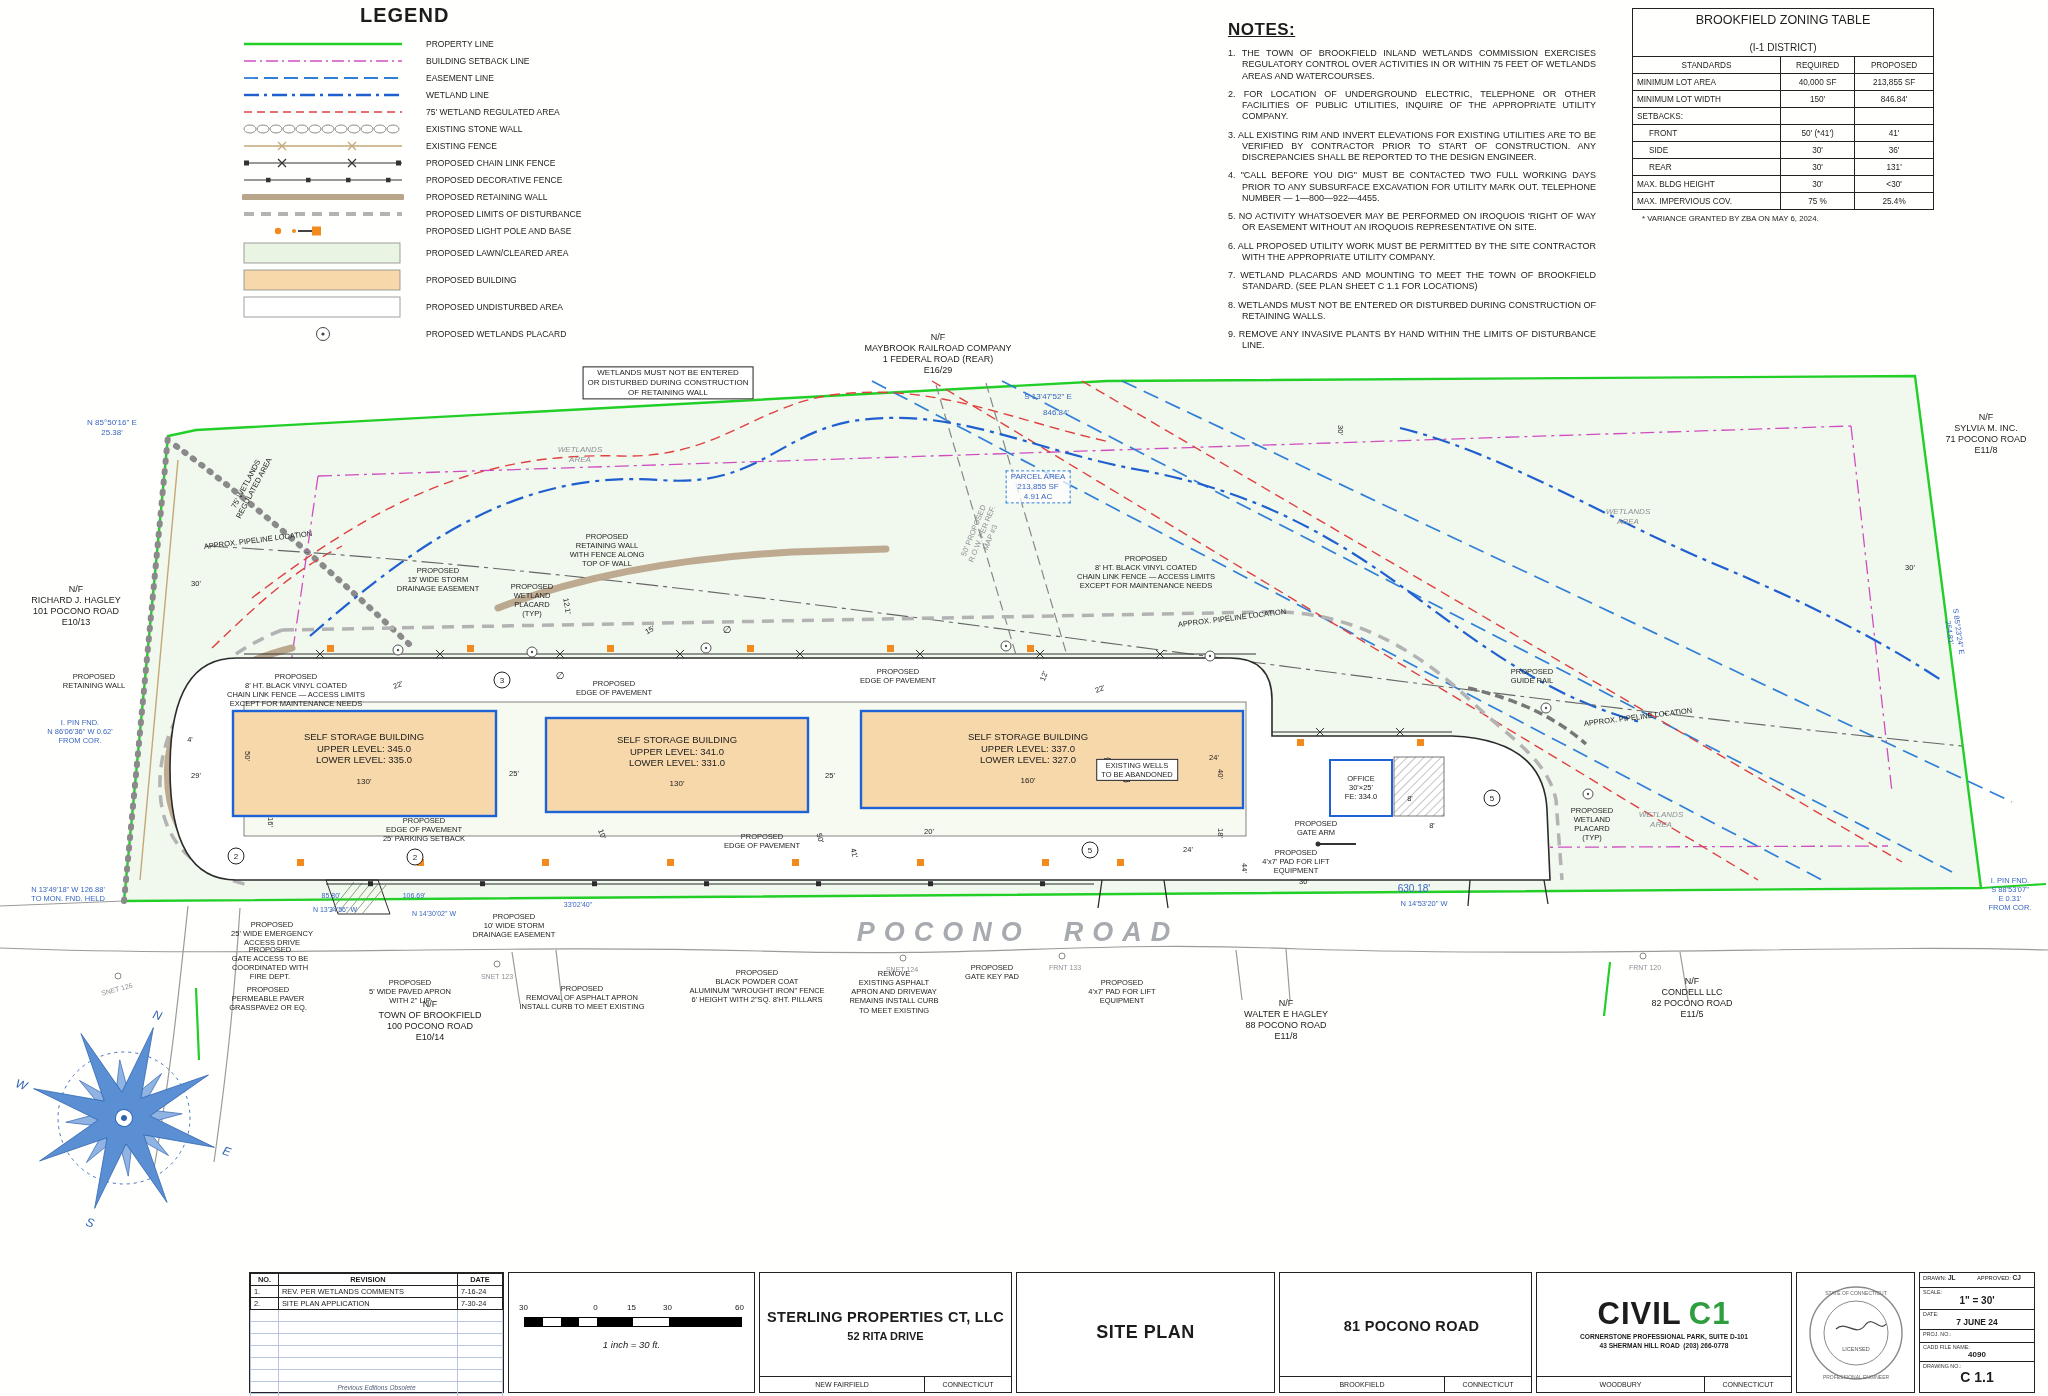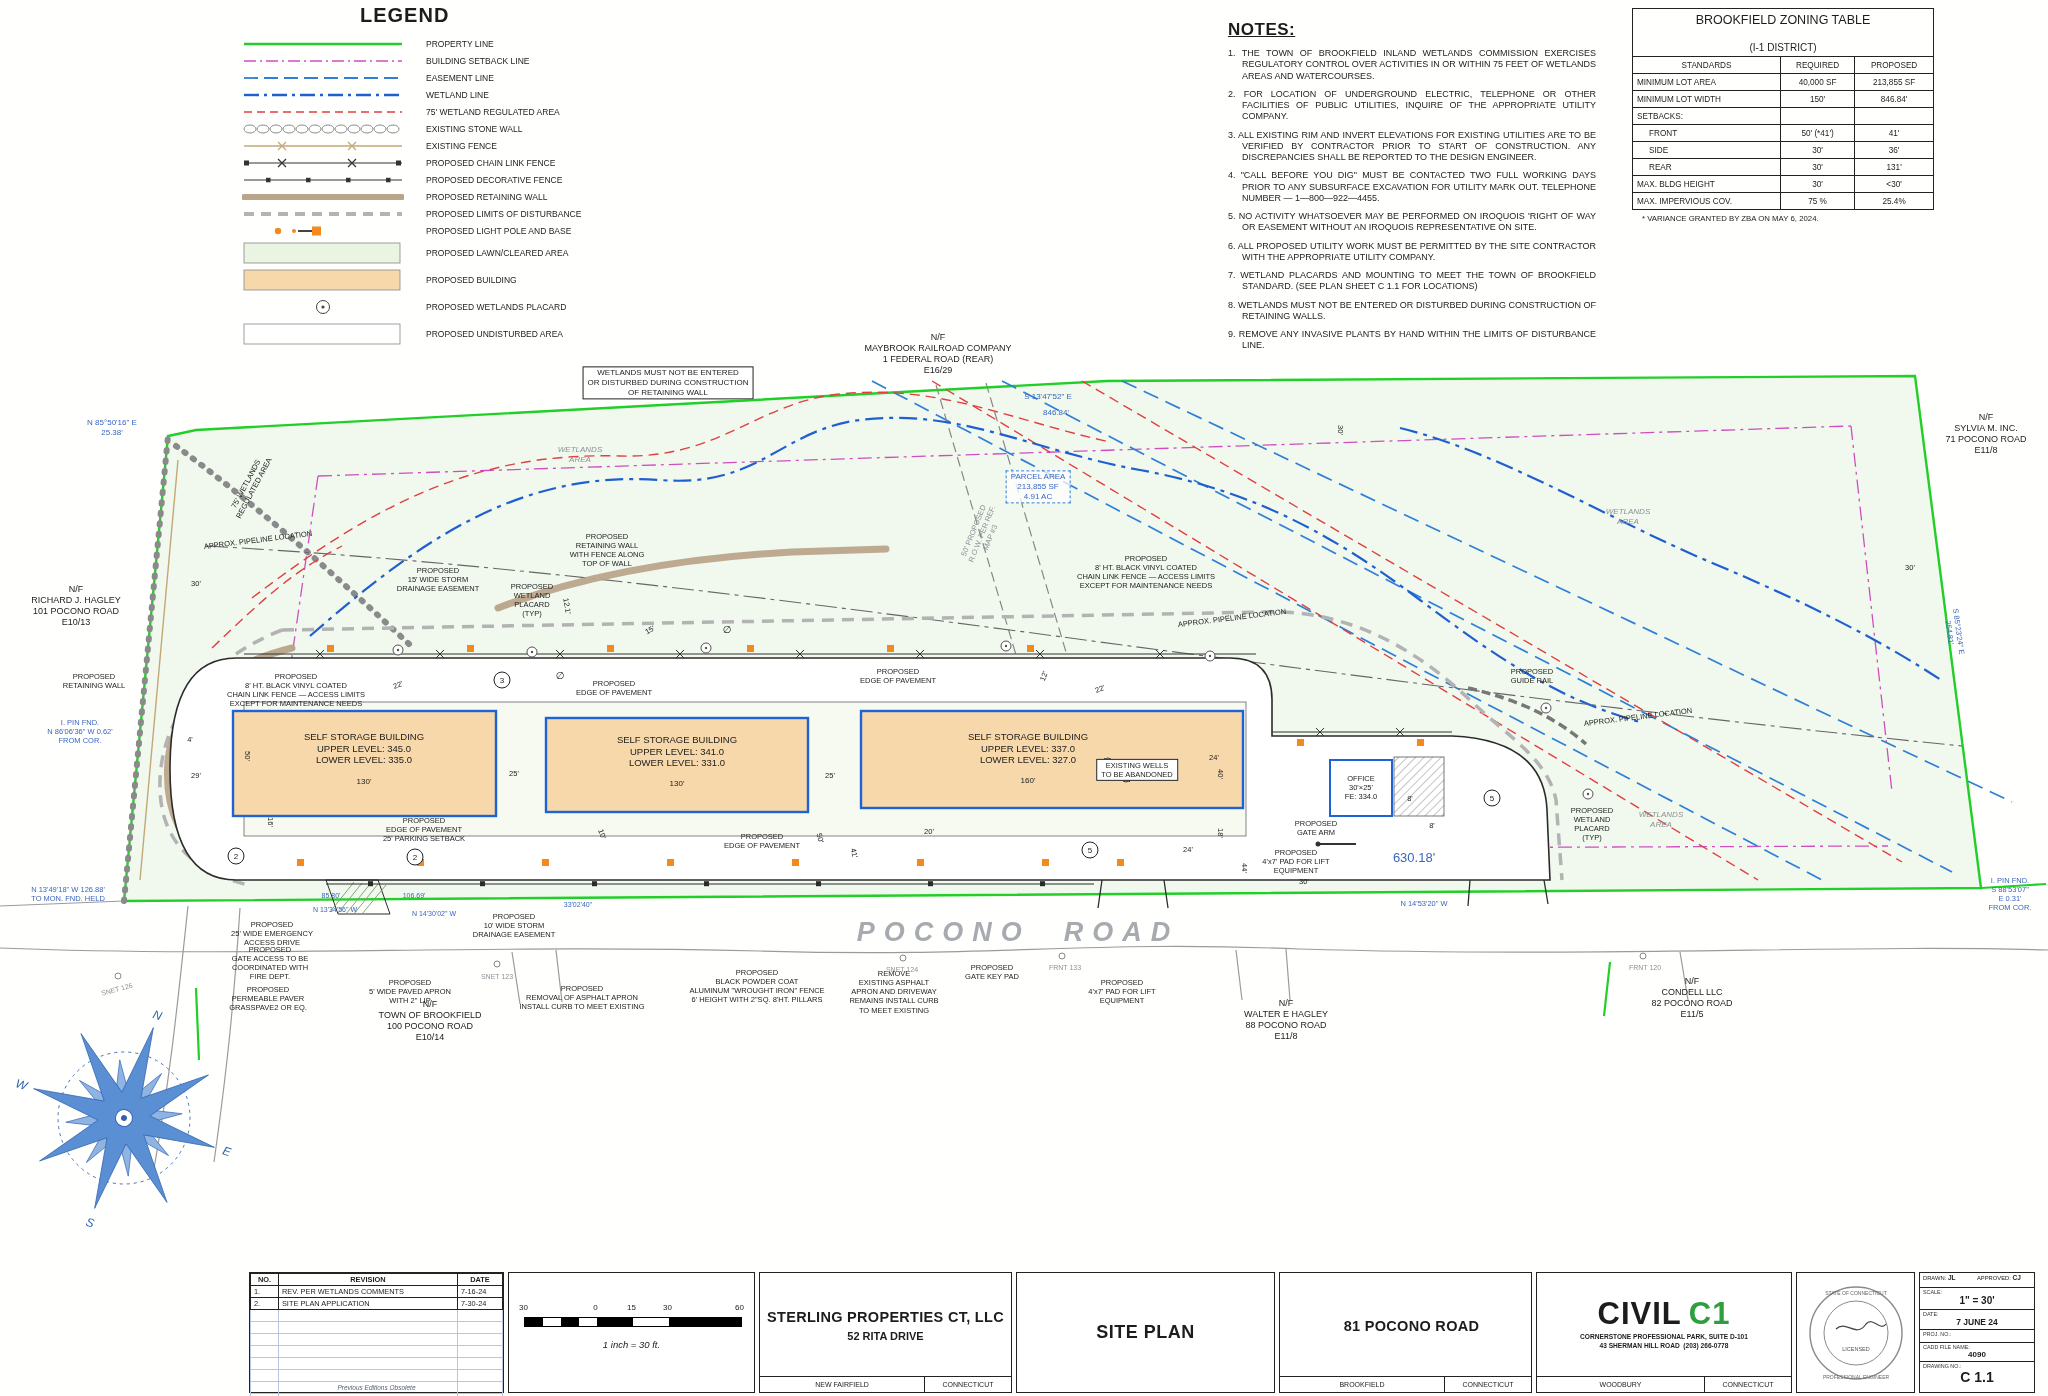--- a/index.html
+++ b/index.html
@@ -387,21 +387,21 @@
 4'x7' PAD FOR LIFT
 EQUIPMENT</div>
       <div class="lbl" style="left: 1286px; top: 1020px; font-size: 9px; transform: translate(-50%, -50%);">N/F
 WALTER E HAGLEY
 88 POCONO ROAD
 E11/8</div>
       <div class="lbl" style="left: 1692px; top: 998px; font-size: 9px; transform: translate(-50%, -50%);">N/F
 CONDELL LLC
 82 POCONO ROAD
 E11/5</div>
-      <div class="lbl" style="left: 1414px; top: 858px; font-size: 13px; color: rgb(58, 102, 192); transform: translate(-50%, -50%);">630.18'</div>
+      <div class="lbl" style="left: 1414px; top: 889px; font-size: 10px; color: rgb(58, 102, 192); transform: translate(-50%, -50%);">630.18'</div>
       <div class="lbl" style="left: 1424px; top: 904px; font-size: 7.5px; color: rgb(58, 102, 192); transform: translate(-50%, -50%);">N 14'53'20" W</div>
       <div class="lbl" style="left: 414px; top: 896px; font-size: 7px; color: rgb(58, 102, 192); transform: translate(-50%, -50%);">106.69'</div>
       <div class="lbl" style="left: 434px; top: 914px; font-size: 7px; color: rgb(58, 102, 192); transform: translate(-50%, -50%);">N 14'30'02" W</div>
       <div class="lbl" style="left: 331px; top: 896px; font-size: 7px; color: rgb(58, 102, 192); transform: translate(-50%, -50%);">85.80'</div>
       <div class="lbl" style="left: 335px; top: 910px; font-size: 7px; color: rgb(58, 102, 192); transform: translate(-50%, -50%);">N 13'34'56" W</div>
       <div class="lbl" style="left: 578px; top: 905px; font-size: 7px; color: rgb(58, 102, 192); transform: translate(-50%, -50%);">33'02'40"</div>
       <div class="lbl" style="left: 117px; top: 990px; font-size: 7px; color: rgb(142, 145, 150); transform: translate(-50%, -50%) rotate(-15deg);">SNET 126</div>
       <div class="lbl" style="left: 497px; top: 977px; font-size: 7px; color: rgb(142, 145, 150); transform: translate(-50%, -50%);">SNET 123</div>
       <div class="lbl" style="left: 902px; top: 970px; font-size: 7px; color: rgb(142, 145, 150); transform: translate(-50%, -50%);">SNET 124</div>
       <div class="lbl" style="left: 1065px; top: 968px; font-size: 7px; color: rgb(142, 145, 150); transform: translate(-50%, -50%);">FRNT 133</div>
@@ -594,34 +594,34 @@
         <div class="lg-row area">
           <span class="lg-sw">
             <svg width="162" height="24">
               <rect x="2" y="2" width="156" height="20" fill="#f7d8ab" stroke="#888" stroke-width="0.8"></rect>
             </svg>
           </span>
           <span class="lg-lb">PROPOSED BUILDING</span>
         </div>
         <div class="lg-row area">
           <span class="lg-sw">
+            <svg width="162" height="24">
+              <rect x="2" y="2" width="156" height="20" fill="#fff" stroke="#888" stroke-width="0.8"></rect>
+            </svg>
+          </span>
+          <span class="lg-lb">PROPOSED UNDISTURBED AREA</span>
+        </div>
+        <div class="lg-row area">
+          <span class="lg-sw">
             <svg width="162" height="20">
               <circle cx="81" cy="10" r="6.5" fill="#fff" stroke="#444"></circle>
               <circle cx="81" cy="10" r="1.6" fill="#444"></circle>
             </svg>
           </span>
           <span class="lg-lb">PROPOSED WETLANDS PLACARD</span>
-        </div>
-        <div class="lg-row area">
-          <span class="lg-sw">
-            <svg width="162" height="24">
-              <rect x="2" y="2" width="156" height="20" fill="#fff" stroke="#888" stroke-width="0.8"></rect>
-            </svg>
-          </span>
-          <span class="lg-lb">PROPOSED UNDISTURBED AREA</span>
         </div>
       </div>
   </div>
 
   <div id="notes">
     <h2>NOTES:</h2>
     <div id="notes-list">
         <div class="note">1. THE TOWN OF BROOKFIELD INLAND WETLANDS COMMISSION EXERCISES REGULATORY CONTROL OVER ACTIVITIES IN OR WITHIN 75 FEET OF WETLANDS AREAS AND WATERCOURSES.</div>
         <div class="note">2. FOR LOCATION OF UNDERGROUND ELECTRIC, TELEPHONE OR OTHER FACILITIES OF PUBLIC UTIL­ITIES, INQUIRE OF THE APPROPRIATE UTILITY COMPANY.</div>
         <div class="note">3. ALL EXISTING RIM AND INVERT ELEVATIONS FOR EXISTING UTILITIES ARE TO BE VERIFIED BY CONTRACTOR PRIOR TO START OF CONSTRUCTION. ANY DISCREPANCIES SHALL BE REPORTED TO THE DESIGN ENGINEER.</div>

